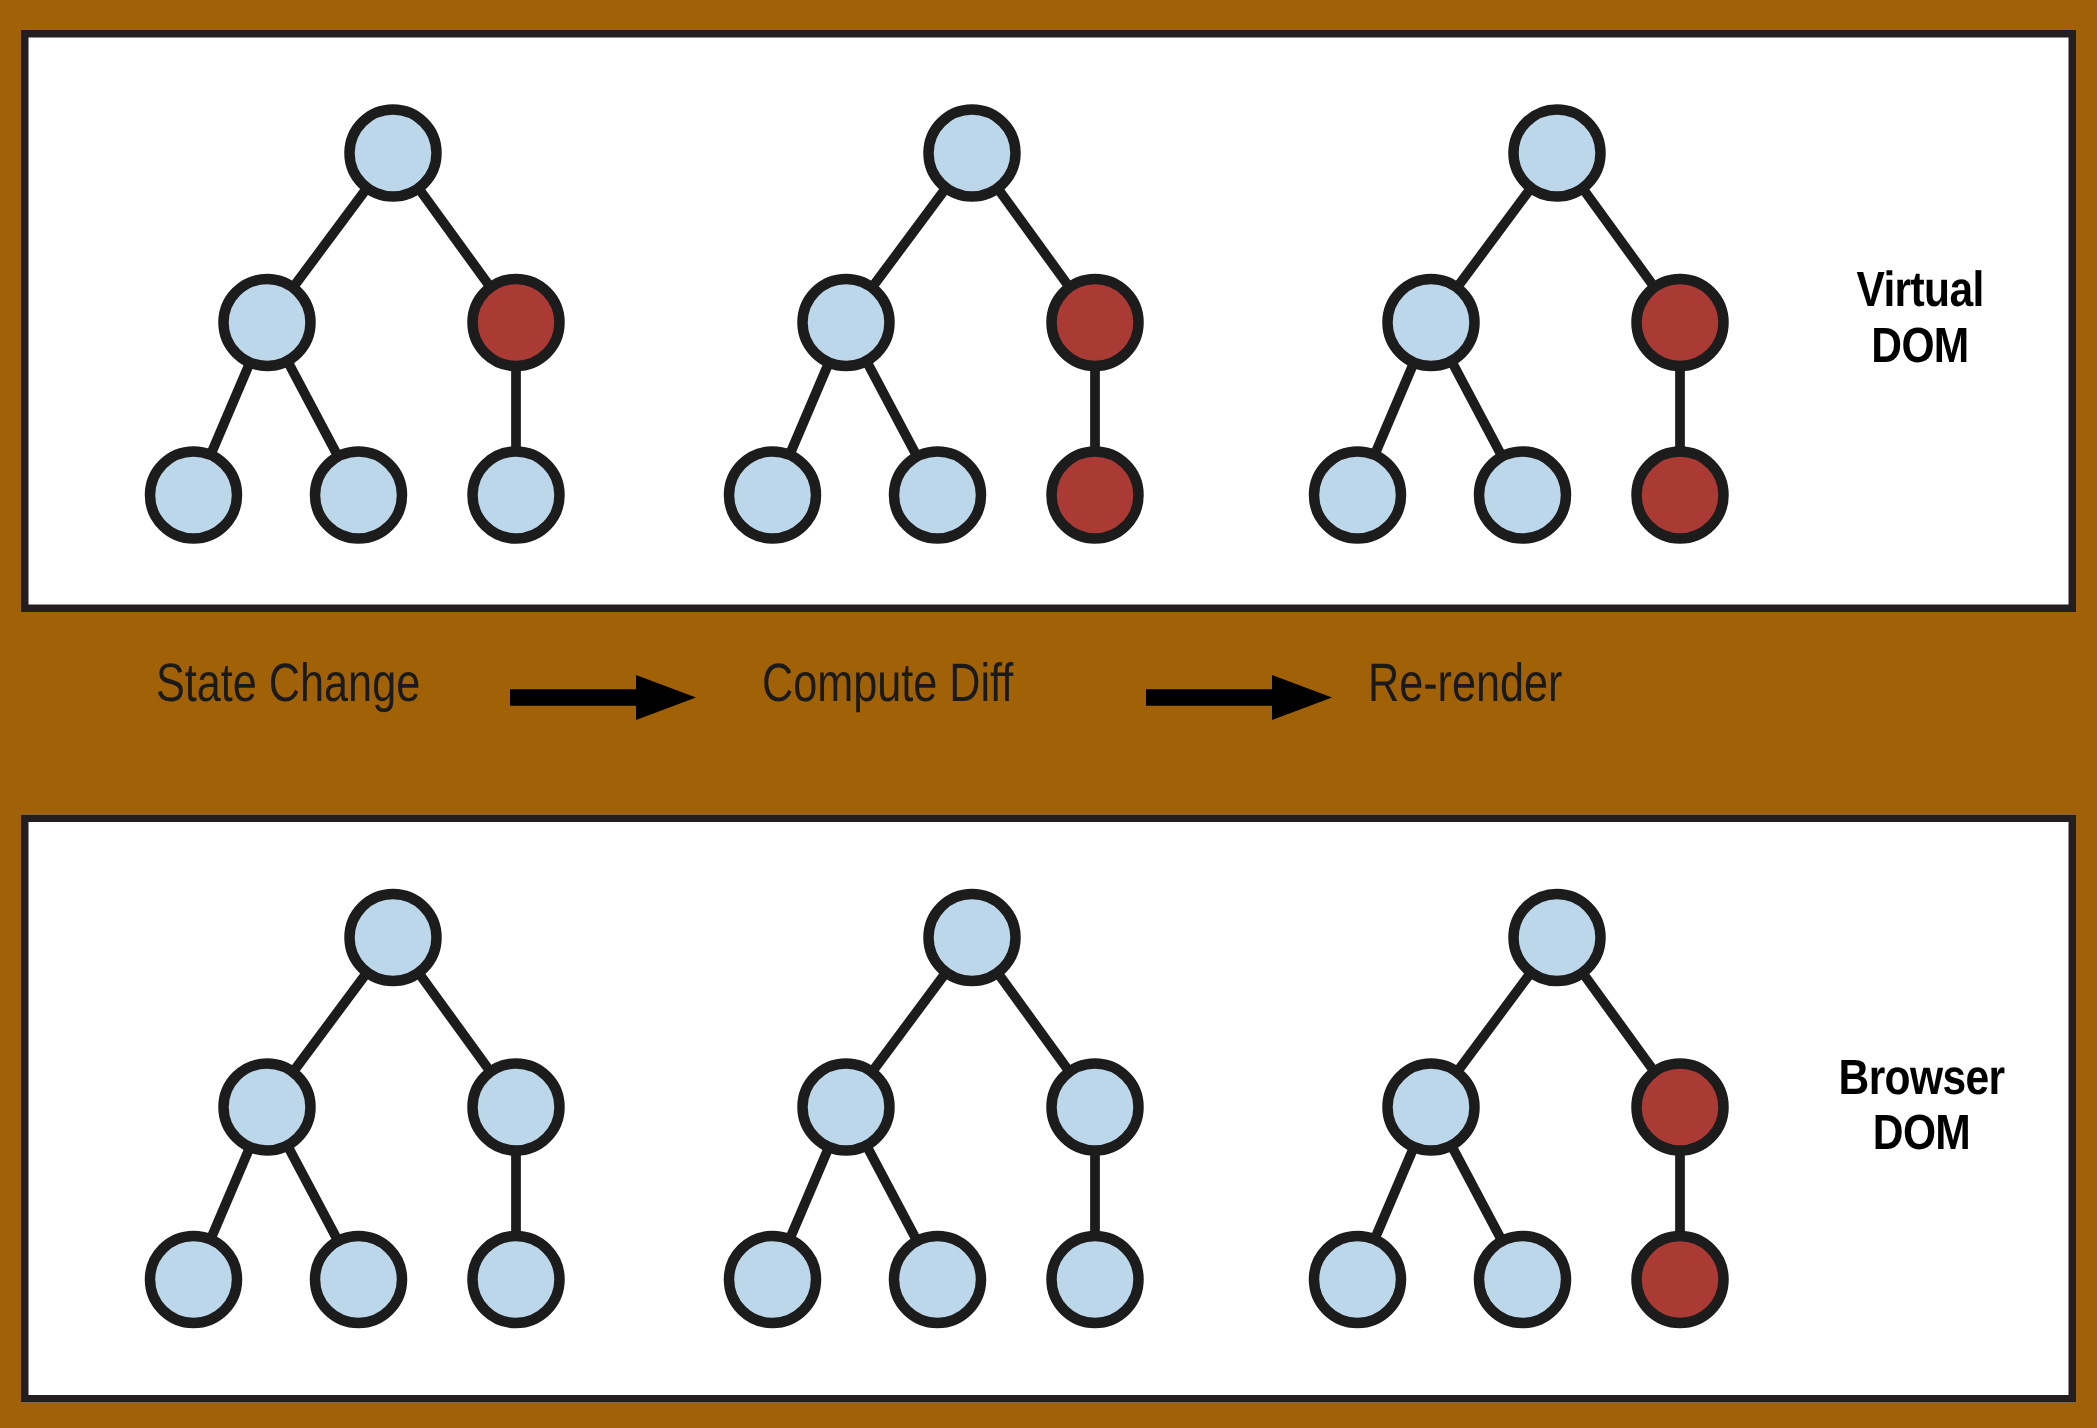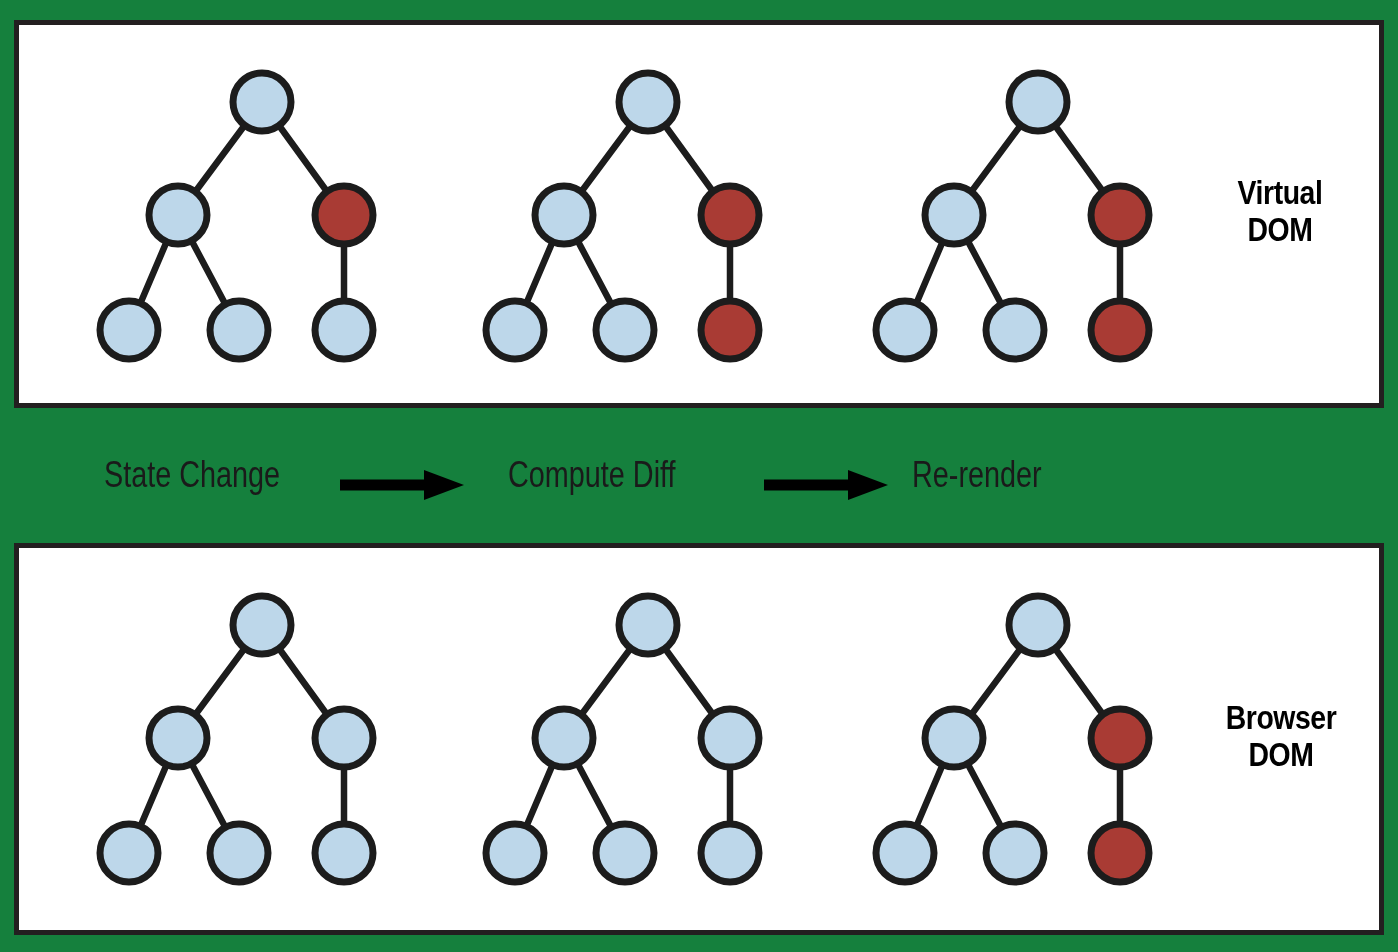--- a/index.html
+++ b/index.html
@@ -8,21 +8,21 @@
     padding: 0;
     background: #ffffff;
   }
   body {
     font-family: "Liberation Sans", sans-serif;
   }
   #diagram-root {
     position: relative;
     width: 1398px;
     height: 952px;
-    background: #15803d;
+    background: #a16207;
     overflow: hidden;
   }
   .panel {
     position: absolute;
     box-sizing: border-box;
     background: #ffffff;
     border: 5px solid #231f20;
   }
   #panel-virtual-dom {
     left: 14px;
@@ -63,21 +63,21 @@
     position: absolute;
     top: 0;
     left: 0;
     width: 100%;
     height: 100%;
     pointer-events: none;
   }
   .flow-row {
     position: absolute;
     left: 0;
-    top: 440px;
+    top: 420px;
     width: 1398px;
     height: 75px;
   }
   .flow-label {
     position: absolute;
     font-family: "Liberation Sans", sans-serif;
     font-weight: normal;
     font-size: 36px;
     color: #1a1a1a;
     white-space: nowrap;

